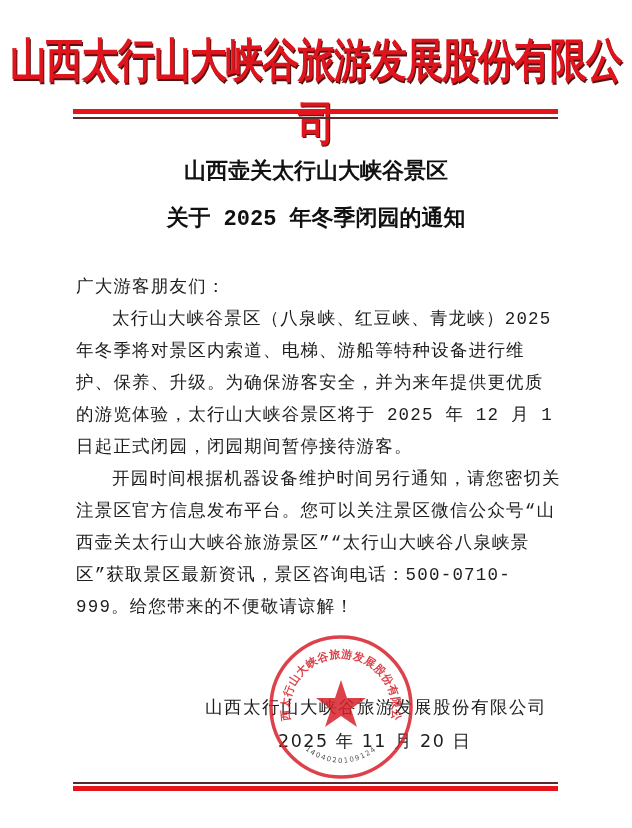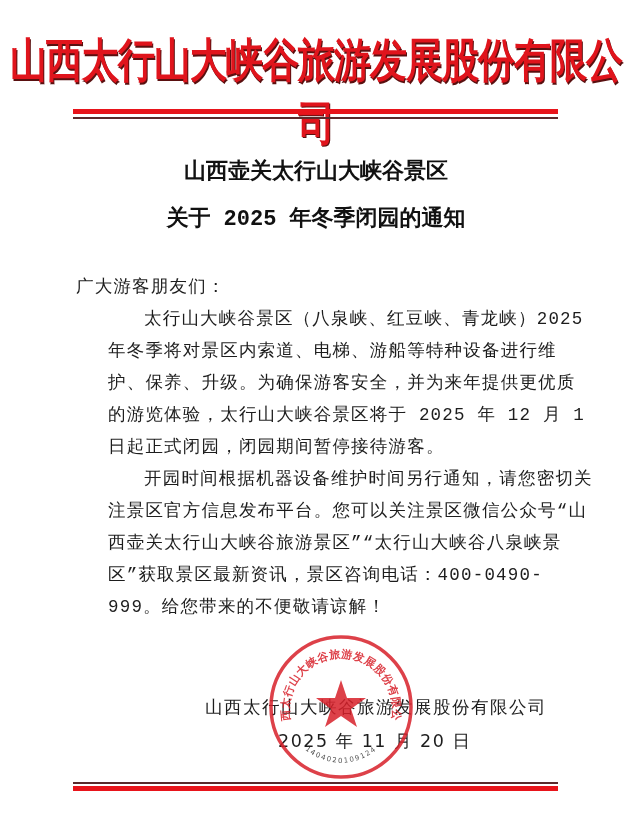--- a/index.html
+++ b/index.html
@@ -16,39 +16,39 @@
     .rule-thick { position: absolute; left: 73px; width: 485px; height: 5px; background: #e8141b; }
     .rule-thin { position: absolute; left: 73px; width: 485px; height: 2px; background: #5b2a2c; }
     .title {
       position: absolute; left: 0; width: 632px; text-align: center;
       font-family: "DejaVu Serif", serif; font-weight: bold; font-size: 22px; color: #111;
     }
     .para {
       position: absolute; left: 76px; width: 486px; font-family: Liberation Mono, monospace;
       font-size: 17.5px; line-height: 32px; color: #1d1d1d; letter-spacing: 1.2px;
     }
-    .indent { text-indent: 36px; margin-left: 32px; }
+    .indent { text-indent: 36px; }
     .sign {
       position: absolute; font-family: "DejaVu Sans", sans-serif; font-size: 17.5px; color: #1d1d1d; letter-spacing: 1.5px;
     }
     .seal { position: absolute; left: 266px; top: 632px; width: 150px; height: 150px; pointer-events: none; opacity: 0.85; }
   </style>
 </head>
 <body>
 
 <div class="masthead">山西太行山大峡谷旅游发展股份有限公司</div>
 <div class="rule-thick" style="top:109px;"></div>
 <div class="rule-thin" style="top:117px;"></div>
 
 <div class="title" style="top:156px;">山西壶关太行山大峡谷景区</div>
 <div class="title" style="top:203px;font-family:Liberation Mono, monospace;">关于 2025 年冬季闭园的通知</div>
 
 <div class="para" style="top:271px;">广大游客朋友们：</div>
 <div class="para indent" style="top:303px;">太行山大峡谷景区（八泉峡、红豆峡、青龙峡）2025 年冬季将对景区内索道、电梯、游船等特种设备进行维护、保养、升级。为确保游客安全，并为来年提供更优质的游览体验，太行山大峡谷景区将于 2025 年 12 月 1 日起正式闭园，闭园期间暂停接待游客。</div>
-<div class="para indent" style="top:463px;">开园时间根据机器设备维护时间另行通知，请您密切关注景区官方信息发布平台。您可以关注景区微信公众号“山西壶关太行山大峡谷旅游景区”“太行山大峡谷八泉峡景区”获取景区最新资讯，景区咨询电话：400-0490-999。给您带来的不便敬请谅解！</div>
+<div class="para indent" style="top:463px;">开园时间根据机器设备维护时间另行通知，请您密切关注景区官方信息发布平台。您可以关注景区微信公众号“山西壶关太行山大峡谷旅游景区”“太行山大峡谷八泉峡景区”获取景区最新资讯，景区咨询电话：500-0710-999。给您带来的不便敬请谅解！</div>
 
 <div class="sign" style="left:205px; top:695px;">山西太行山大峡谷旅游发展股份有限公司</div>
 <div class="sign" style="left:278px; top:729px;">2025 年 11 月 20 日</div>
 
 <svg class="seal" viewBox="0 0 150 150">
   <defs>
     <path id="sealArc" d="M 24 88 A 52 52 0 1 1 126 88"></path>
     <path id="codeArc" d="M 30 108 A 56 56 0 0 0 120 108"></path>
   </defs>
   <circle cx="75" cy="75" r="70" fill="none" stroke="#d8202a" stroke-width="3.5"></circle>

